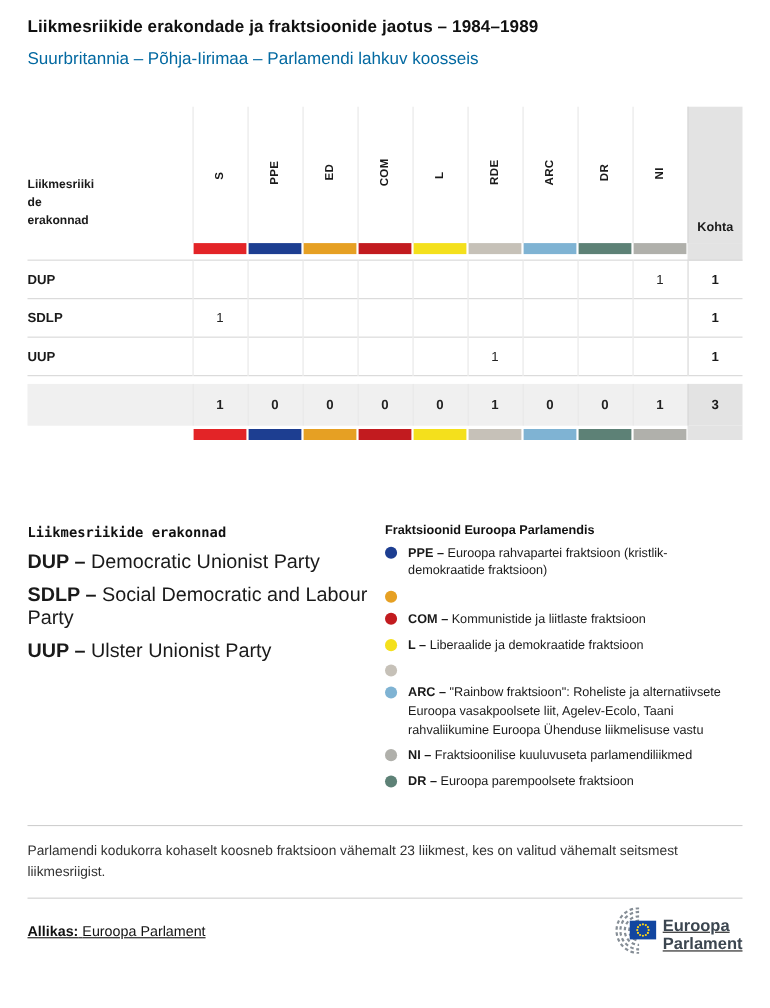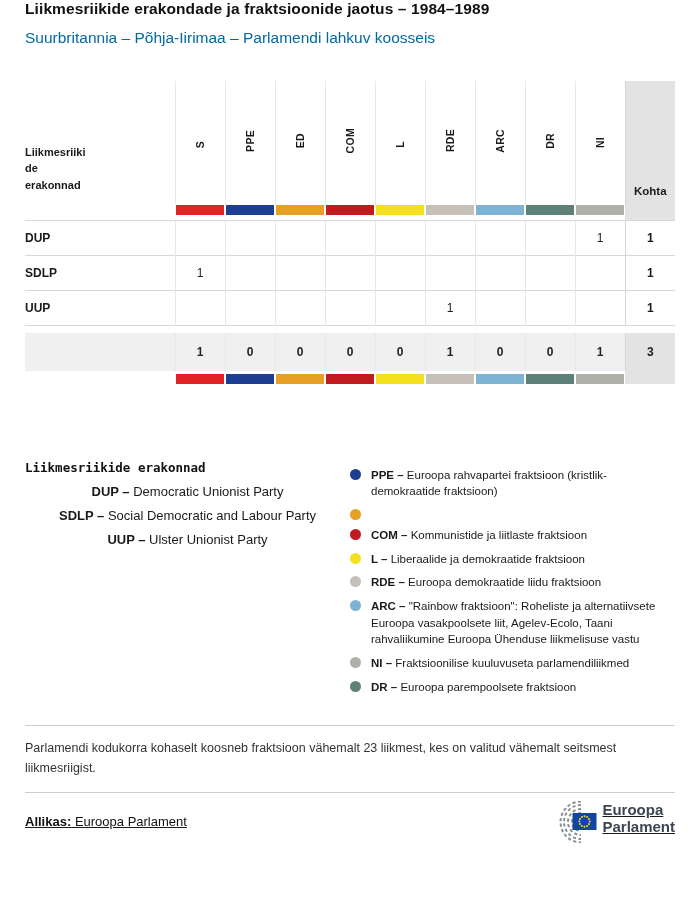--- a/index.html
+++ b/index.html
@@ -2,21 +2,21 @@
 <html><head>
 <meta charset="utf-8">
 <style>
   * { margin:0; padding:0; box-sizing:border-box; }
   html,body { background:#fff; }
   body {
     width:700px; height:916px; overflow:hidden;
     font-family:"Liberation Sans", sans-serif;
     color:#1a1a1a; position:relative;
   }
-  .page { padding:0 25px 0 25px; }
+  .page { padding:16px 25px 0 25px; }
 
   h1 { font-size:15.5px; font-weight:700; letter-spacing:.1px; color:#111; }
   h2 { font-size:15.5px; font-weight:400; color:#0369a1; margin-top:11px; }
 
   
   table.dist { border-collapse:collapse; table-layout:fixed; width:650px; margin-top:34px; }
   col.c-party { width:150px; }
   col.c-grp   { width:50px; }
   col.c-seat  { width:50px; }
 
@@ -43,36 +43,36 @@
 
   tr.spacer td { height:7px; border-top:1px solid #d8d8d8; }
 
   tr.totals td { background:#f0f0f0; height:38px; font-weight:700; font-size:12px; }
   tr.totals td.seat { background:#e3e3e3; }
 
   
   .legends { display:flex; margin-top:76px; }
   .legend-parties { width:325px; }
   .lp-title { font-family:"DejaVu Sans Mono", monospace; font-weight:700; font-size:12.5px; color:#111; }
-  .lp-item { margin-top:9px; font-size:13px;text-align:center; }
+  .lp-item { margin-top:9px; font-size:18px; }
   .lp-item .code { font-weight:700; }
   .legend-groups { flex:1; }
   .lg-title { font-size:11.5px; font-weight:700; color:#111; }
   .lg-item { display:flex; margin-top:7px; font-size:11.5px; line-height:1.45; }
   .lg-item .dot { width:11px; height:11px; border-radius:50%; flex:none; margin:2px 10px 0 0; }
   .lg-item .g-code { font-weight:700; }
 
   
   .rule { border-top:1px solid #cfcfcf; }
   .rule.r1 { margin-top:30px; }
   .footnote { margin:13px 0 14px 0; font-size:12.5px; color:#333; line-height:1.55; max-width:660px; }
   .footer { display:flex; justify-content:space-between; align-items:center; margin-top:8px;text-decoration:underline; }
   .source { font-size:13px; color:#111; }
   .source .b { font-weight:700; }
-  .logo { display:flex; align-items:flex-start; gap:1px; }
+  .logo { display:flex; align-items:flex-end; gap:1px; }
   .logo-text { font-size:15px; font-weight:600; color:#3c4650; line-height:1.15; }
 </style>
 </head>
 <body>
 
 <div class="page">
 
   <h1>Liikmesriikide erakondade ja fraktsioonide jaotus – 1984–1989</h1>
   <h2>Suurbritannia – Põhja-Iirimaa – Parlamendi lahkuv koosseis</h2>
 
@@ -233,39 +233,39 @@
 
   <div class="legends">
     <div class="legend-parties">
       <div class="lp-title">Liikmesriikide erakonnad</div>
       <div class="lp-item"><span class="code">DUP –</span> <span>Democratic Unionist Party</span></div>
       <div class="lp-item"><span class="code">SDLP –</span> <span>Social Democratic and Labour Party</span></div>
       <div class="lp-item"><span class="code">UUP –</span> <span>Ulster Unionist Party</span></div>
     </div>
 
     <div class="legend-groups">
+      <div class="lg-title">Fraktsioonid Euroopa Parlamendis</div>
 
       <div class="lg-item">
         <span class="dot" style="background-color: rgb(29, 62, 145);"></span>
         <div class="lg-text"><span class="g-code">PPE –</span> <span>Euroopa rahvapartei fraktsioon (kristlik-demokraatide fraktsioon)</span></div>
       </div>
       <div class="lg-item">
         <span class="dot" style="background-color: rgb(230, 160, 35);"></span>
       </div>
       <div class="lg-item">
         <span class="dot" style="background-color: rgb(194, 27, 31);"></span>
         <div class="lg-text"><span class="g-code">COM –</span> <span>Kommunistide ja liitlaste fraktsioon</span></div>
       </div>
       <div class="lg-item">
         <span class="dot" style="background-color: rgb(244, 224, 28);"></span>
         <div class="lg-text"><span class="g-code">L –</span> <span>Liberaalide ja demokraatide fraktsioon</span></div>
       </div>
       <div class="lg-item">
         <span class="dot" style="background-color: rgb(198, 193, 184);"></span>
-        <div class="lg-text"><span class="g-code">RDE –</span> <span>Euroopa demokraatide liidu fraktsioon</span></div>
       </div>
       <div class="lg-item">
         <span class="dot" style="background-color: rgb(127, 179, 211);"></span>
         <div class="lg-text"><span class="g-code">ARC –</span> <span>"Rainbow fraktsioon": Roheliste ja alternatiivsete Euroopa vasakpoolsete liit, Agelev-Ecolo, Taani rahvaliikumine Euroopa Ühenduse liikmelisuse vastu</span></div>
       </div>
       <div class="lg-item">
         <span class="dot" style="background-color: rgb(176, 176, 171);"></span>
         <div class="lg-text"><span class="g-code">NI –</span> <span>Fraktsioonilise kuuluvuseta parlamendiliikmed</span></div>
       </div>
       <div class="lg-item">

